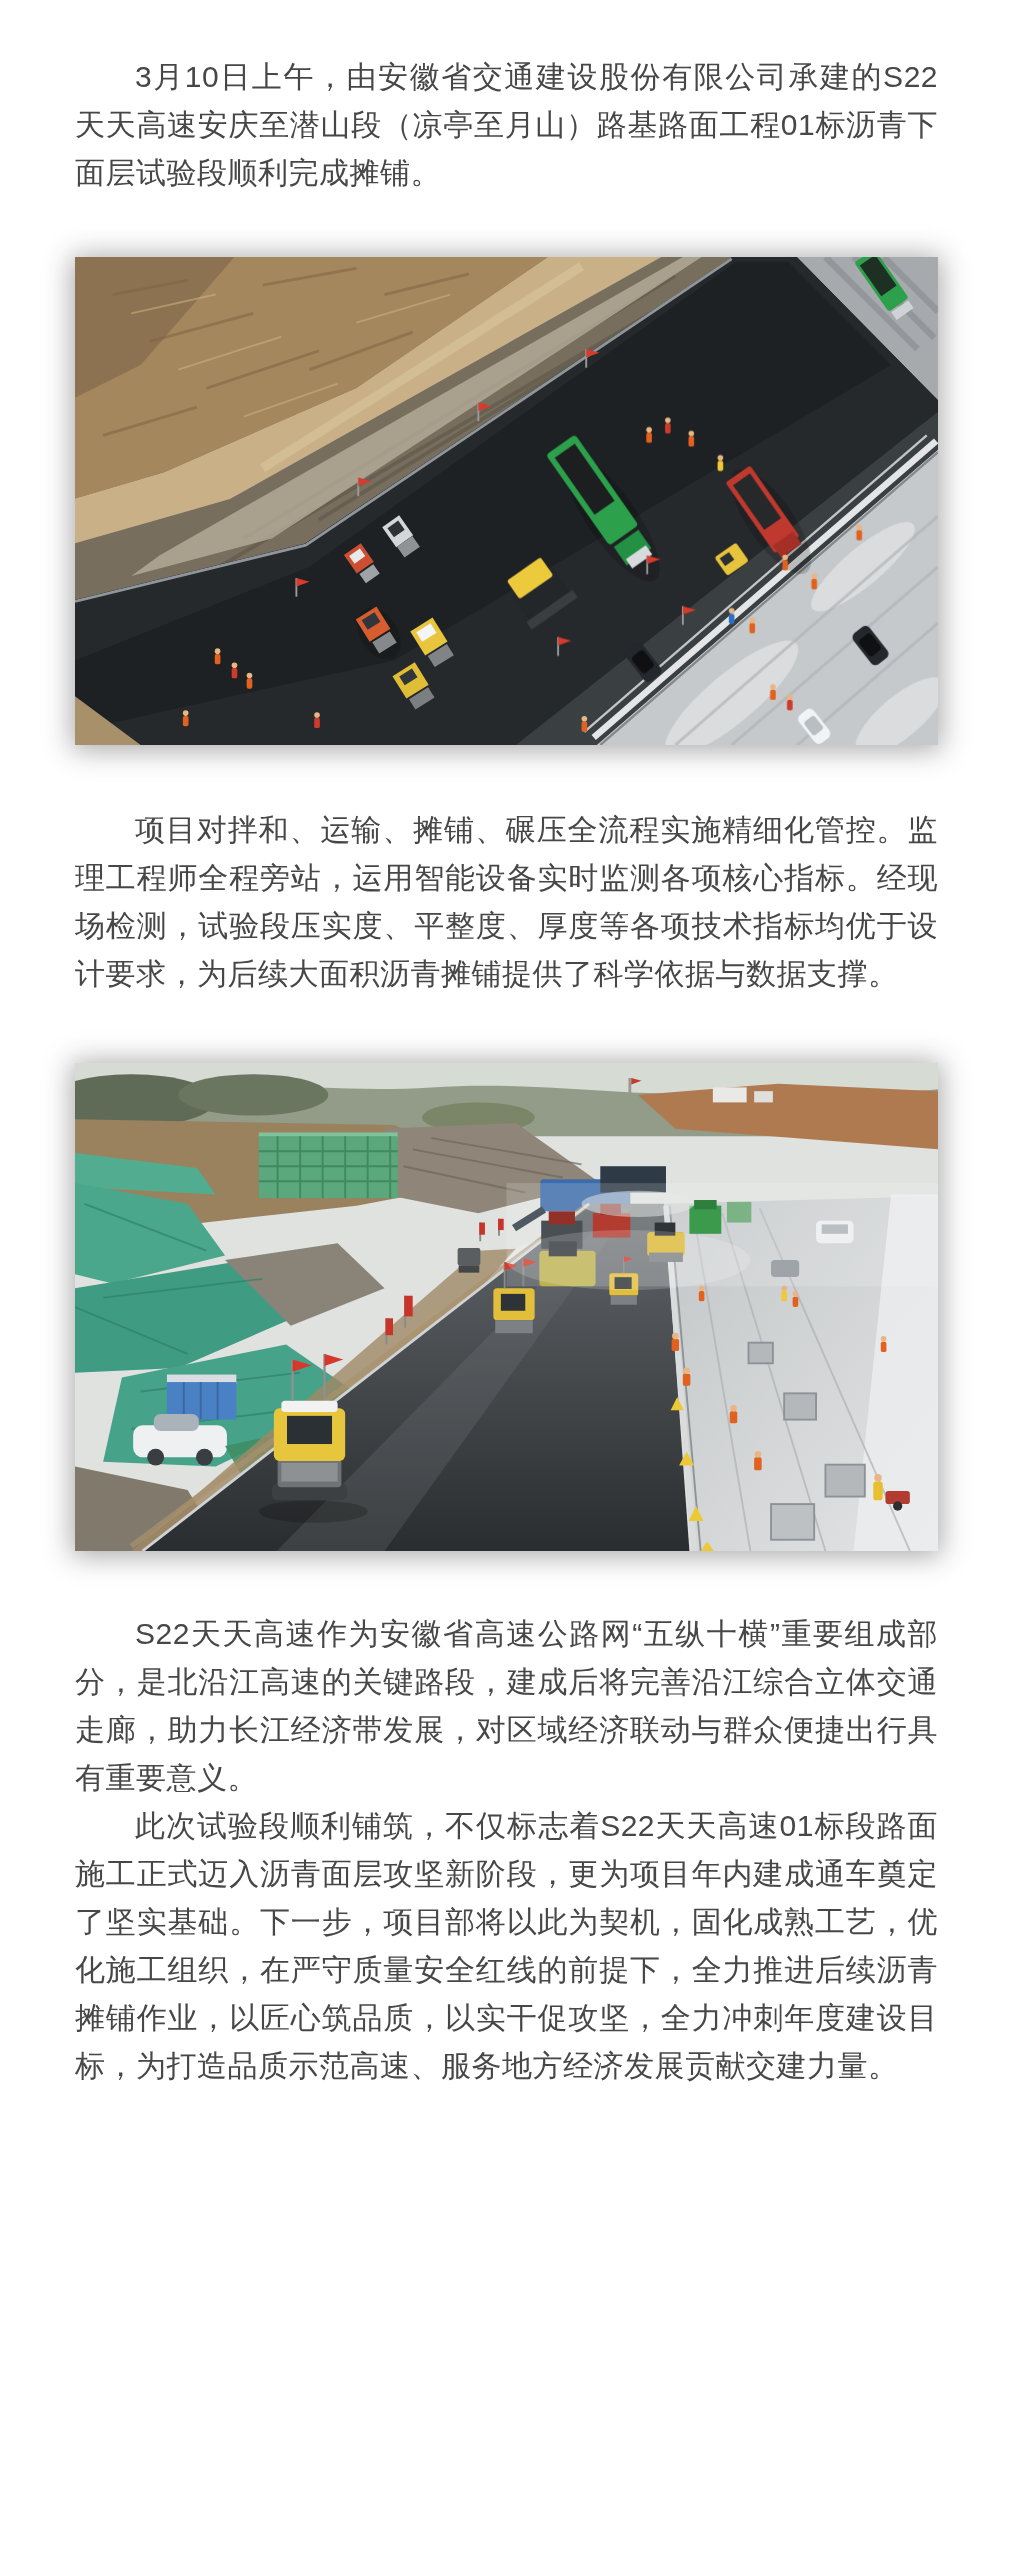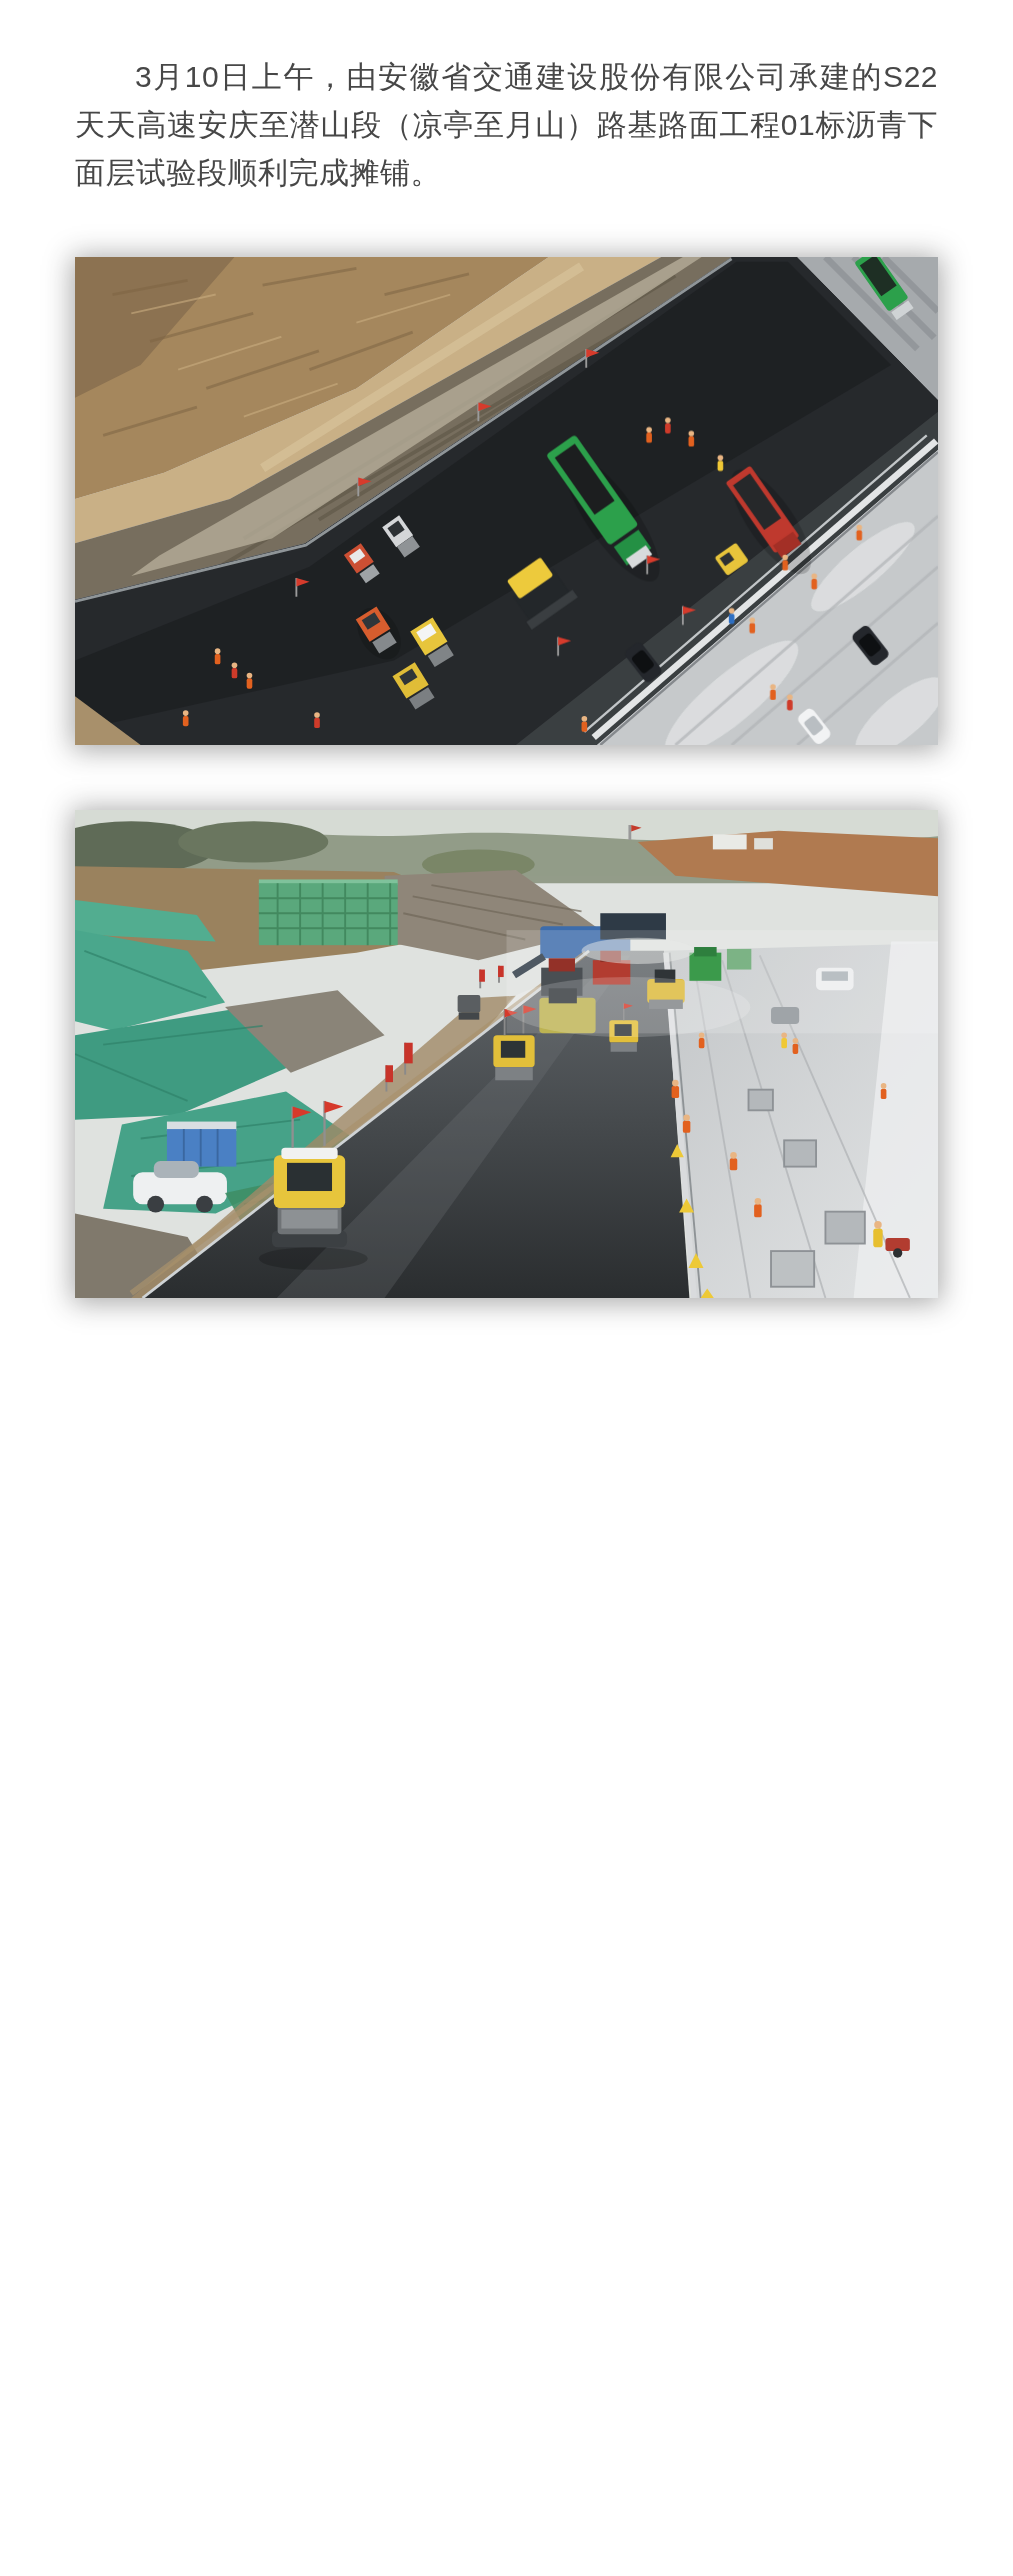--- a/index.html
+++ b/index.html
@@ -258,20 +258,21 @@
         <rect x="-11" y="-21" width="22" height="42" rx="6" fill="#24272c"></rect>
         <rect x="-8" y="-12" width="16" height="22" rx="4" fill="#0e1012"></rect>
       </g>
       <g transform="translate(788,500) rotate(-38)">
         <rect x="-10" y="-19" width="20" height="38" rx="6" fill="#f2f3f4"></rect>
         <rect x="-7" y="-10" width="14" height="18" rx="3" fill="#b9bec2"></rect>
       </g>
     </svg>
   </figure>
 
+  <p class="para">项目对拌和、运输、摊铺、碾压全流程实施精细化管控。监理工程师全程旁站，运用智能设备实时监测各项核心指标。经现场检测，试验段压实度、平整度、厚度等各项技术指标均优于设计要求，为后续大面积沥青摊铺提供了科学依据与数据支撑。</p>
 
   <figure class="photo second" aria-label="压路机梯队在新摊铺沥青路面上碾压作业现场">
     <svg viewBox="0 0 920 520" preserveAspectRatio="none">
 
       <rect width="920" height="520" fill="#dfe2df"></rect>
       <rect width="920" height="70" fill="#d6dbd4"></rect>
 
       <path d="M0,28 C120,10 260,34 380,26 C500,18 600,40 700,30 C790,22 870,34 920,28 V78 H0 Z" fill="#8b957f" opacity="0.9"></path>
       <ellipse cx="60" cy="40" rx="90" ry="28" fill="#5f6b57"></ellipse>
       <ellipse cx="190" cy="34" rx="80" ry="22" fill="#6a765f"></ellipse>
@@ -482,15 +483,17 @@
         <rect x="-5" y="-16" width="10" height="20" rx="3" fill="#e7bf2f"></rect>
         <circle cy="-20" r="4" fill="#e9b583"></circle>
         <rect x="8" y="-6" width="26" height="14" rx="3" fill="#b23c30"></rect>
         <circle cx="21" cy="10" r="5" fill="#2c2f31"></circle>
       </g>
 
       <ellipse cx="590" cy="210" rx="130" ry="32" fill="#ffffff" opacity="0.18"></ellipse>
     </svg>
   </figure>
 
+  <p class="para">S22天天高速作为安徽省高速公路网“五纵十横”重要组成部分，是北沿江高速的关键路段，建成后将完善沿江综合立体交通走廊，助力长江经济带发展，对区域经济联动与群众便捷出行具有重要意义。</p>
+  <p class="para">此次试验段顺利铺筑，不仅标志着S22天天高速01标段路面施工正式迈入沥青面层攻坚新阶段，更为项目年内建成通车奠定了坚实基础。下一步，项目部将以此为契机，固化成熟工艺，优化施工组织，在严守质量安全红线的前提下，全力推进后续沥青摊铺作业，以匠心筑品质，以实干促攻坚，全力冲刺年度建设目标，为打造品质示范高速、服务地方经济发展贡献交建力量。</p>
 
 </div>
 
 
 </body></html>

